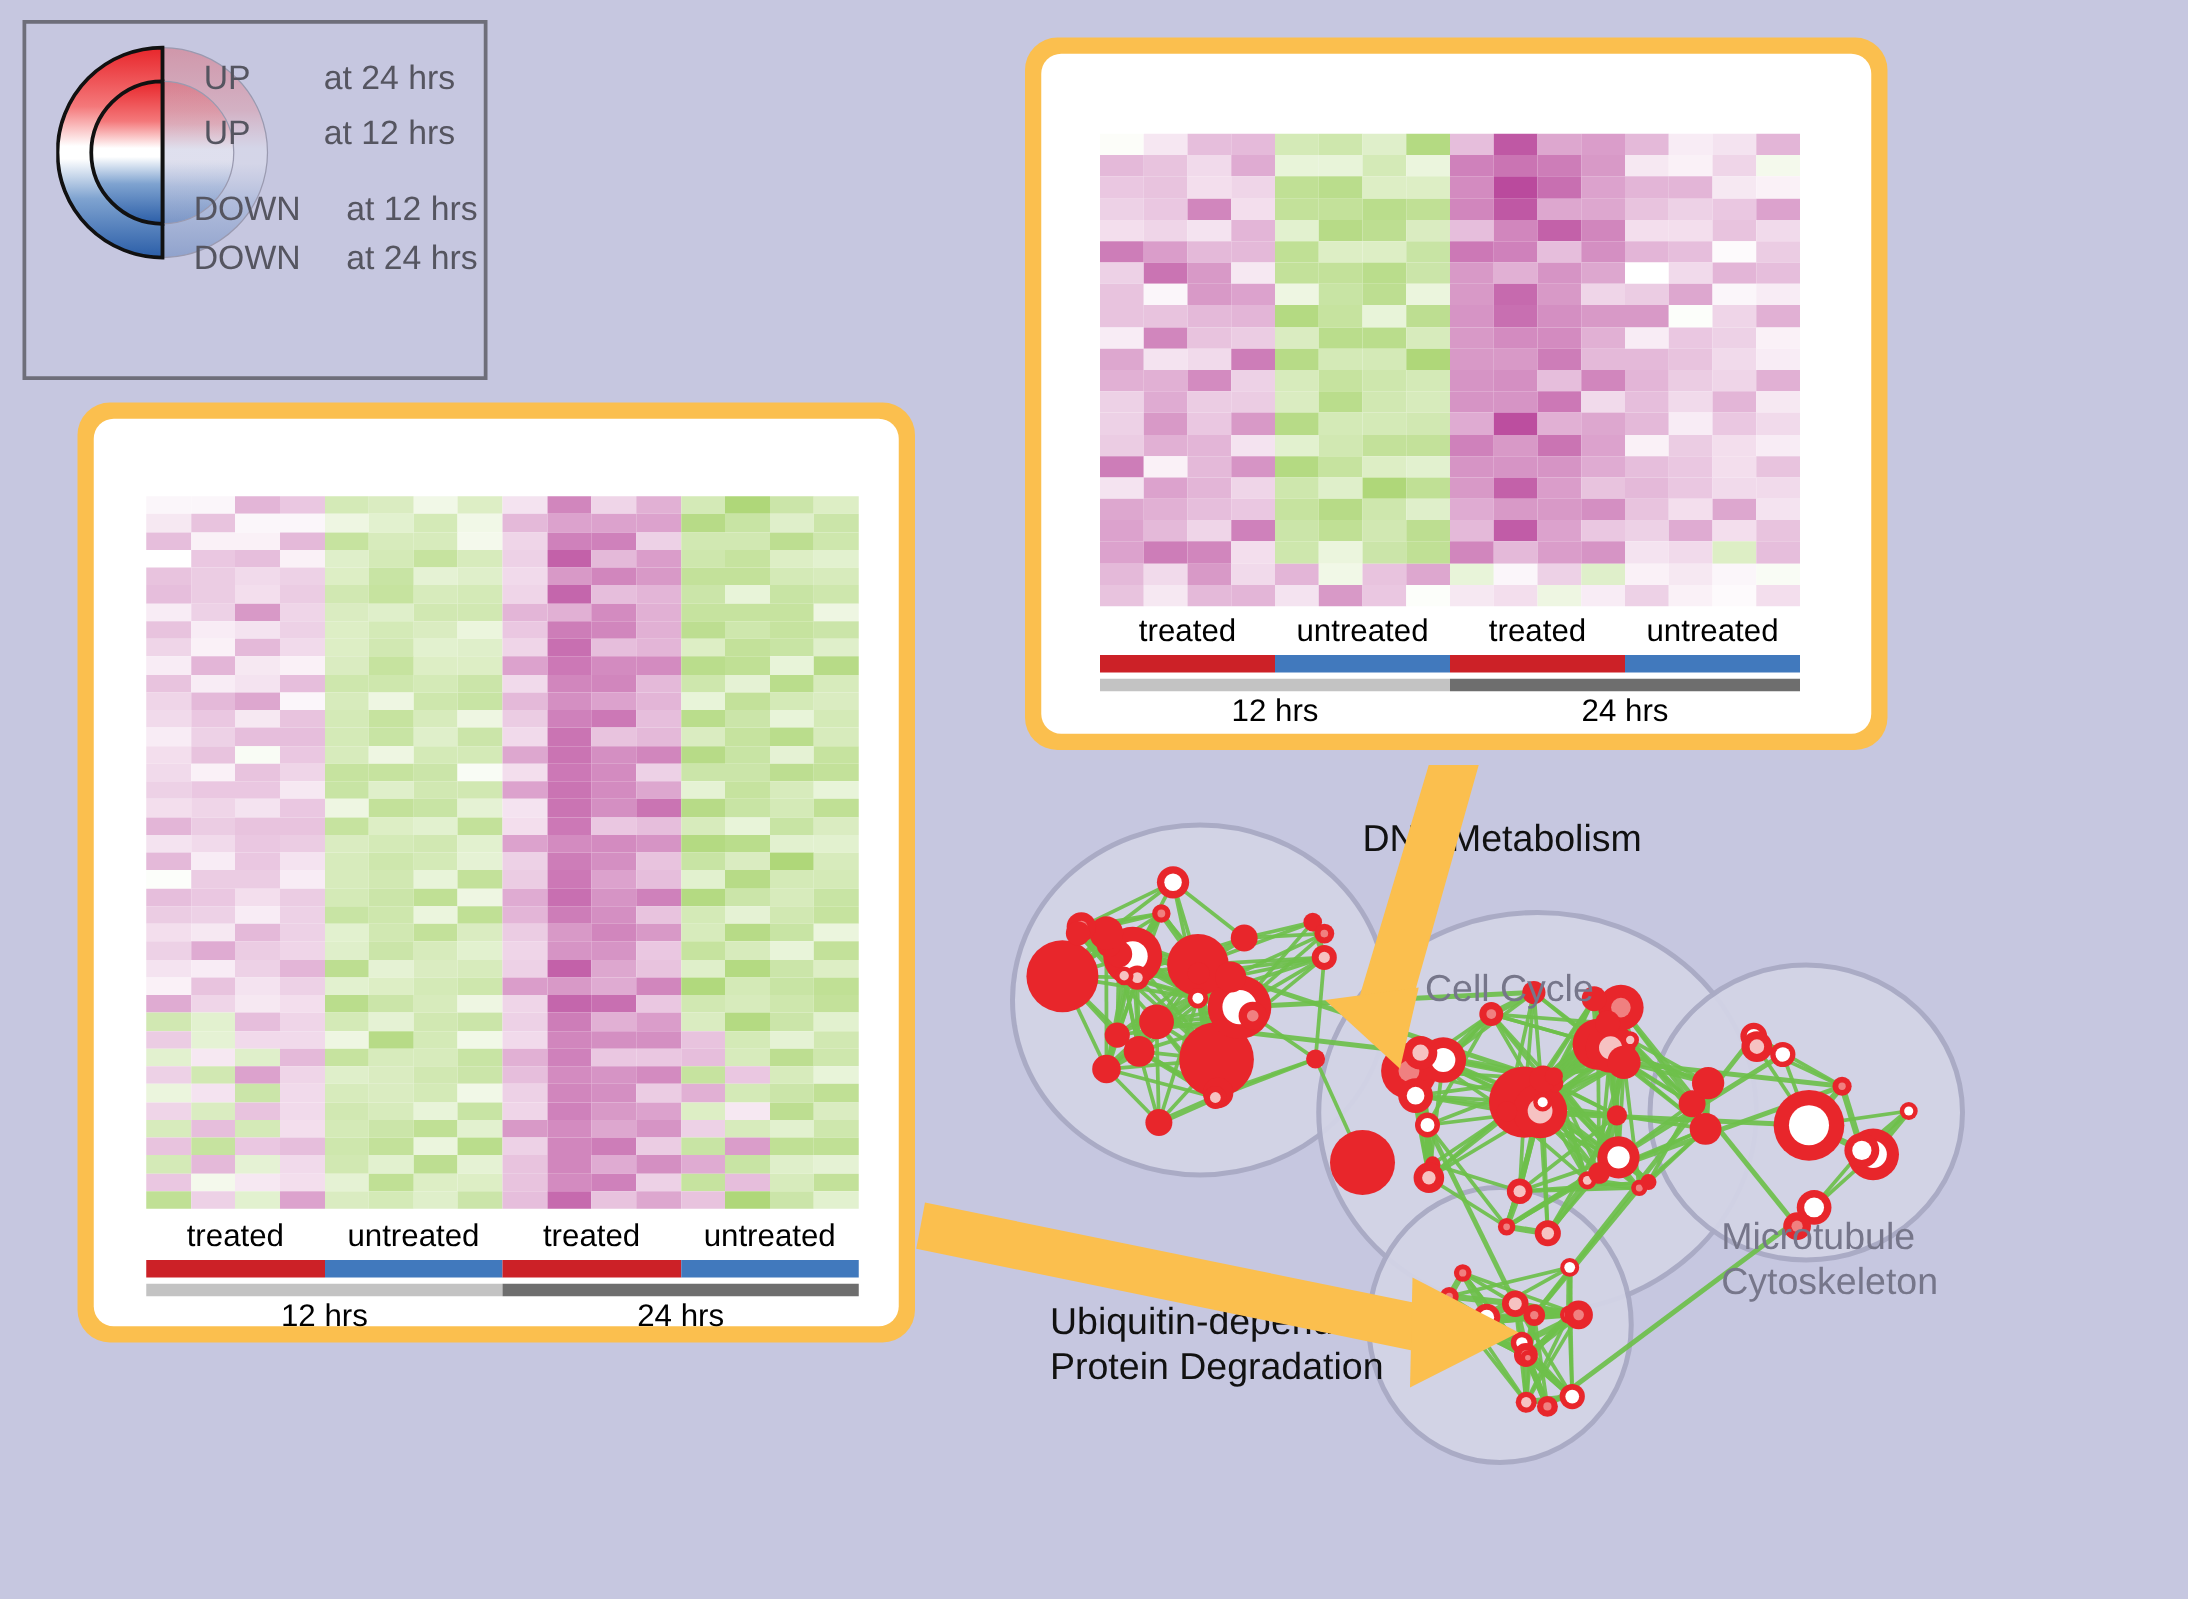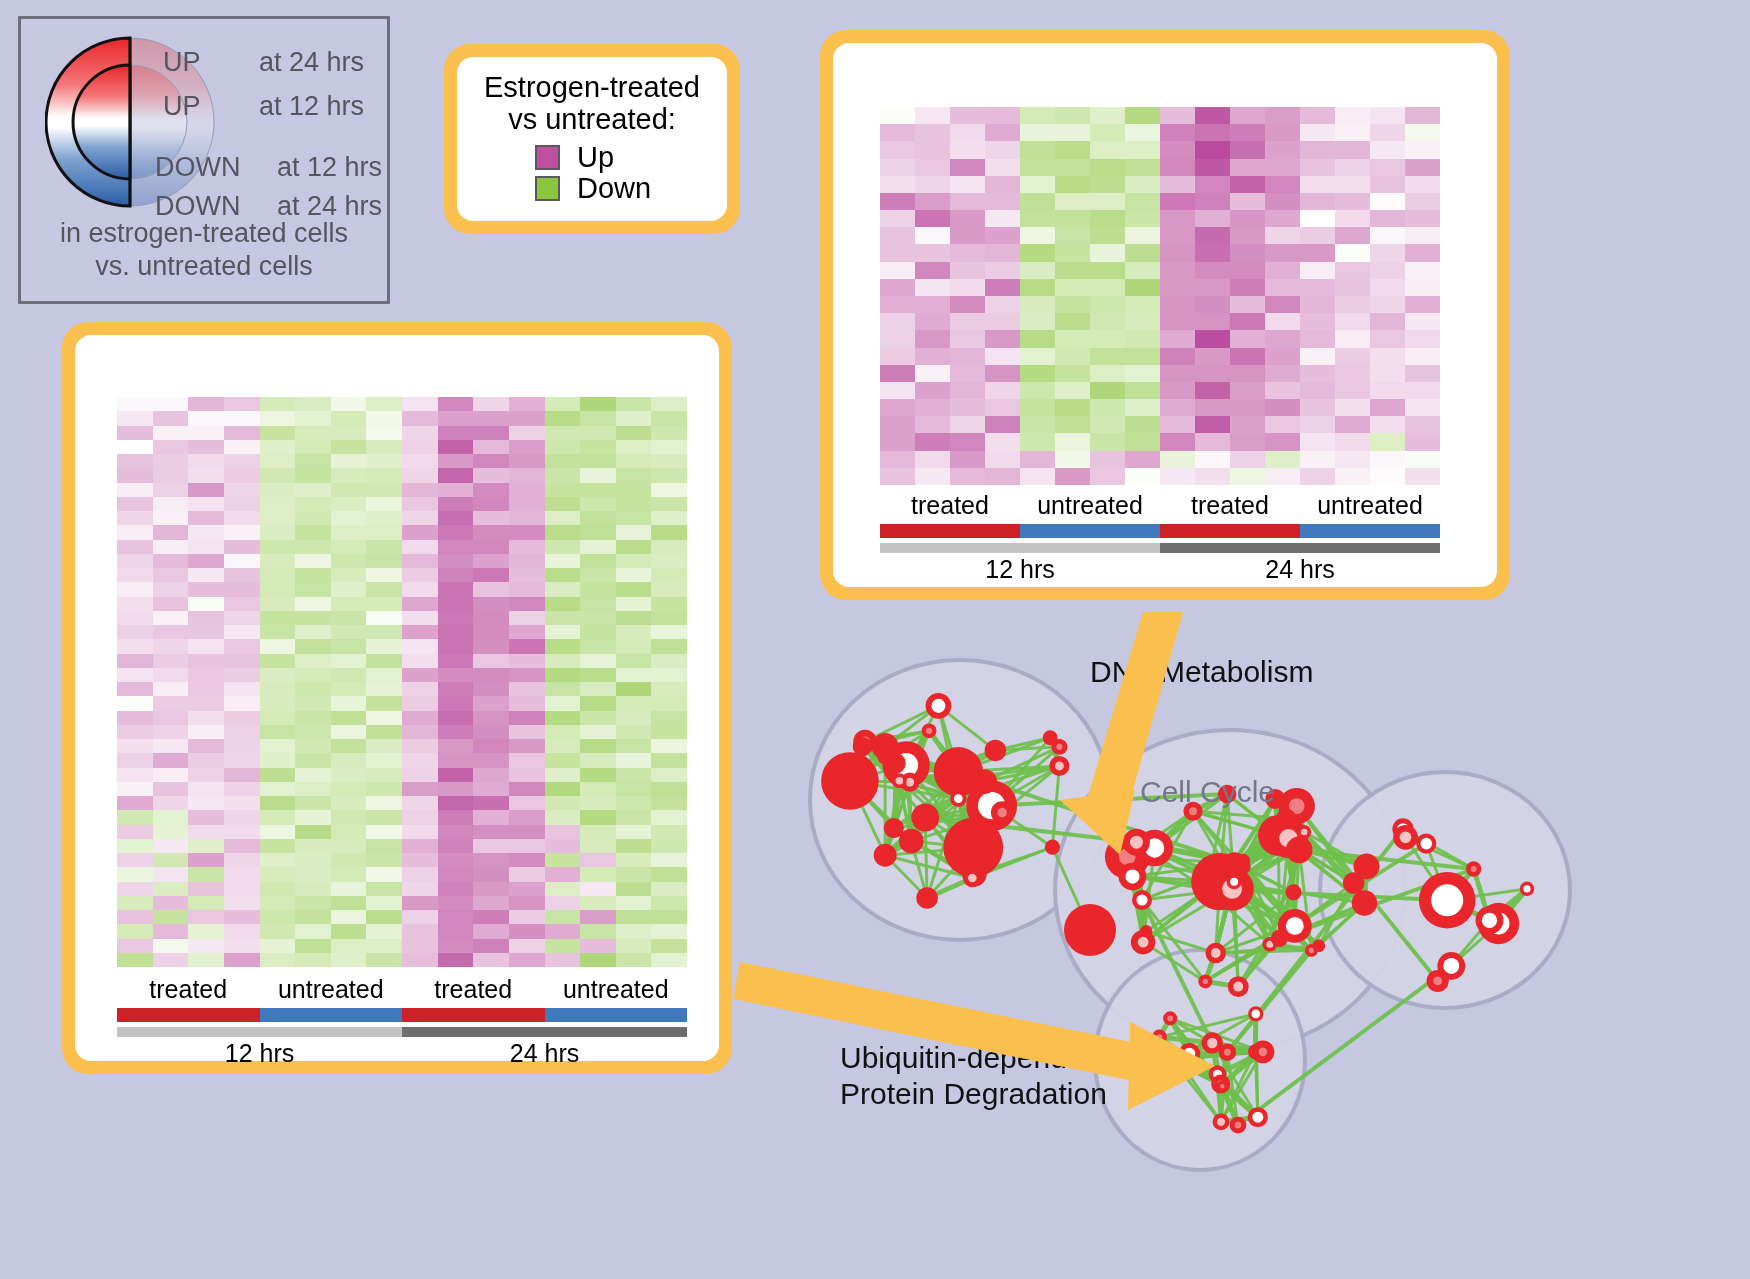--- a/index.html
+++ b/index.html
@@ -134,44 +134,22 @@
 
     <span class="key-text" style="left:142px;top:28px;">UP</span>
     <span class="key-text" style="left:238px;top:28px;">at 24 hrs</span>
     <span class="key-text" style="left:142px;top:72px;">UP</span>
     <span class="key-text" style="left:238px;top:72px;">at 12 hrs</span>
     <span class="key-text" style="left:134px;top:133px;">DOWN</span>
     <span class="key-text" style="left:256px;top:133px;">at 12 hrs</span>
     <span class="key-text" style="left:134px;top:172px;">DOWN</span>
     <span class="key-text" style="left:256px;top:172px;">at 24 hrs</span>
 
-    <div id="key-caption">
-      <div>in estrogen-treated cells</div>
-      <div>vs. untreated cells</div>
-    </div>
   </div>
 
-  <div class="panel" id="legend-box">
-    <div class="panel-inner" id="legend-inner">
-      <div class="legend-head">
-        <div>Estrogen-treated</div>
-        <div>vs untreated:</div>
-      </div>
-      <div class="legend-rows">
-        <div class="legend-row">
-          <span class="swatch" id="sw-up" style="background: rgb(192, 80, 159);"></span>
-          <span class="legend-label">Up</span>
-        </div>
-        <div class="legend-row">
-          <span class="swatch" id="sw-down" style="background: rgb(140, 198, 63);"></span>
-          <span class="legend-label">Down</span>
-        </div>
-      </div>
-    </div>
-  </div>
 
   <div class="panel" id="rep-panel">
     <div class="panel-inner">
 
       <div class="hm-wrap" id="rep-hm" style="left:47px;top:64px;width:560px;height:378px;">
         <div class="hm-grid" id="rep-grid" style="grid-template-columns: repeat(16, 1fr); grid-template-rows: repeat(22, 1fr);">
             <div class="hm-cell" style="background: rgb(252, 253, 249);"></div>
             <div class="hm-cell" style="background: rgb(246, 231, 242);"></div>
             <div class="hm-cell" style="background: rgb(230, 190, 220);"></div>
             <div class="hm-cell" style="background: rgb(229, 186, 218);"></div>
@@ -1782,20 +1760,22 @@
           <circle cx="437.39171067958387" cy="452.14259845974635" r="8.679149867351702" fill="#e8262b"></circle>
           <circle cx="437.39171067958387" cy="452.14259845974635" r="3.335879646887659" fill="#f08080"></circle>
           <circle cx="300" cy="330" r="26" fill="#e8262b"></circle>
           <circle cx="352" cy="300" r="10" fill="#e8262b"></circle>
           <circle cx="352" cy="300" r="5.58" fill="#ffffff"></circle>
         </g>
       </svg>
 
     <div class="net-label" id="label-dna">DNA Metabolism</div>
     <div class="net-label" id="label-cc">Cell Cycle</div>
+    <div class="net-label" id="label-mt">Microtubule
+Cytoskeleton</div>
     <div class="net-label" id="label-ub">Ubiquitin-dependent
 Protein Degradation</div>
   </div>
 
   <svg class="arrow" style="left:0;top:0;width:1750px;height:1279px;pointer-events:none;">
 
     <path d="M1143,612 L1183,612 L1125,818 L1085,806 Z" fill="#fbbf4e"></path>
     <path d="M1060,800 L1135,790 L1120,855 Z" fill="#fbbf4e"></path>
 
     <path d="M740,962 L1160,1048 L1152,1085 L733,999 Z" fill="#fbbf4e"></path>

